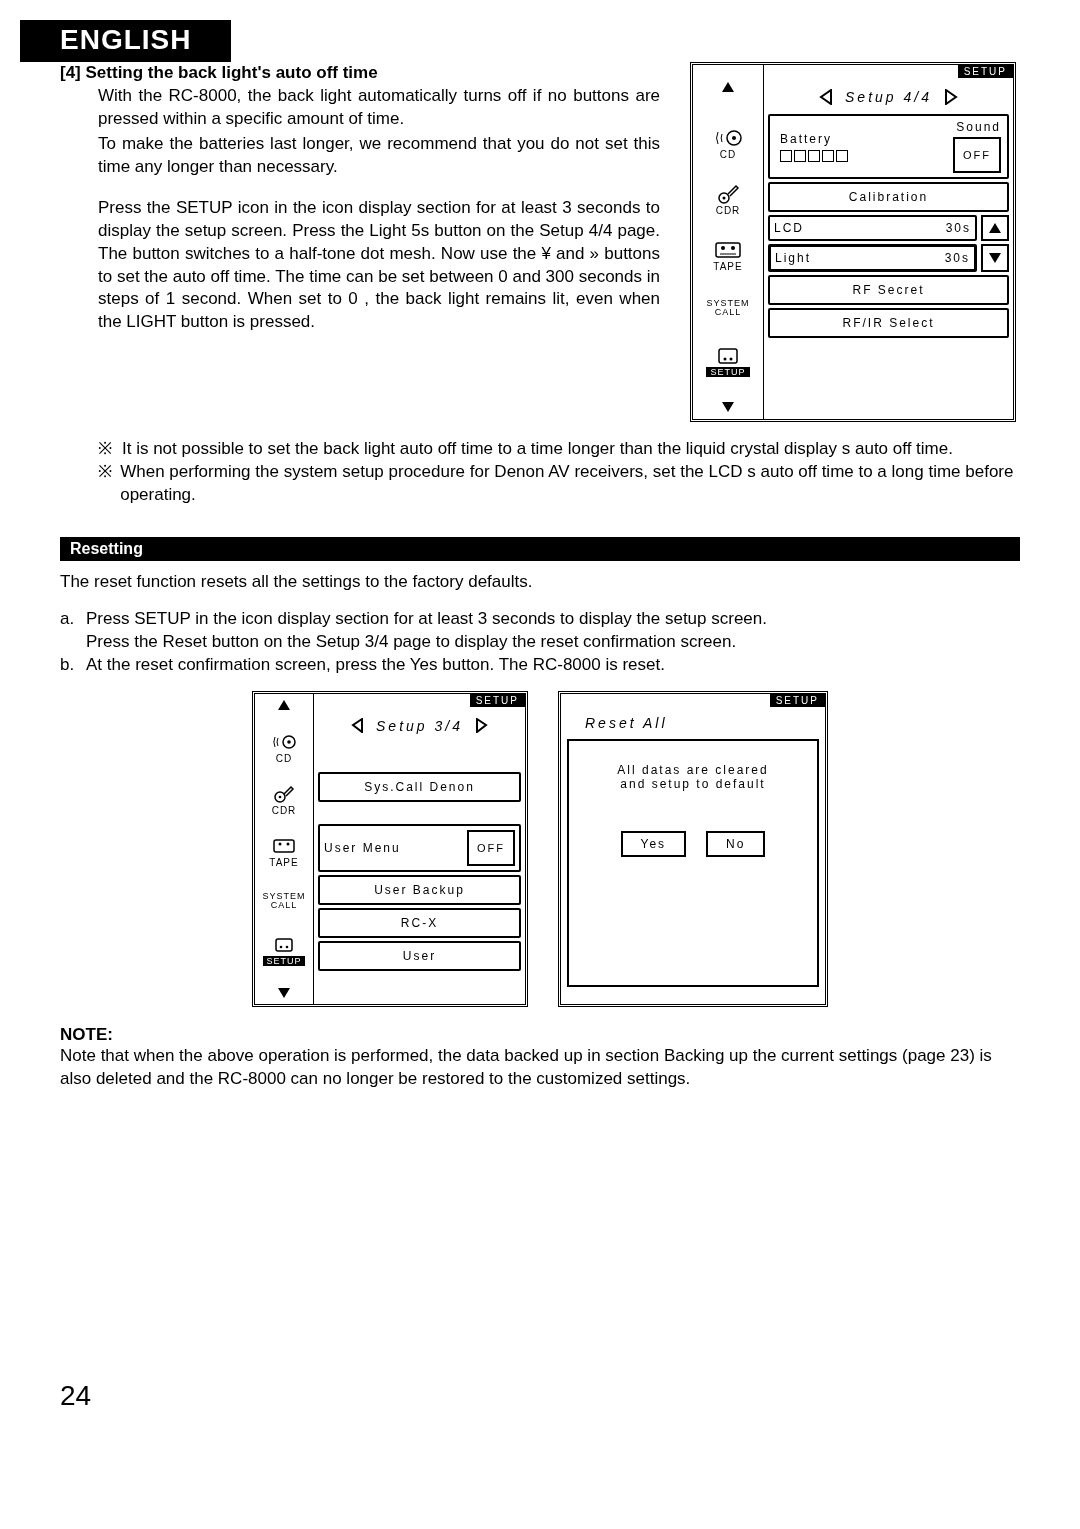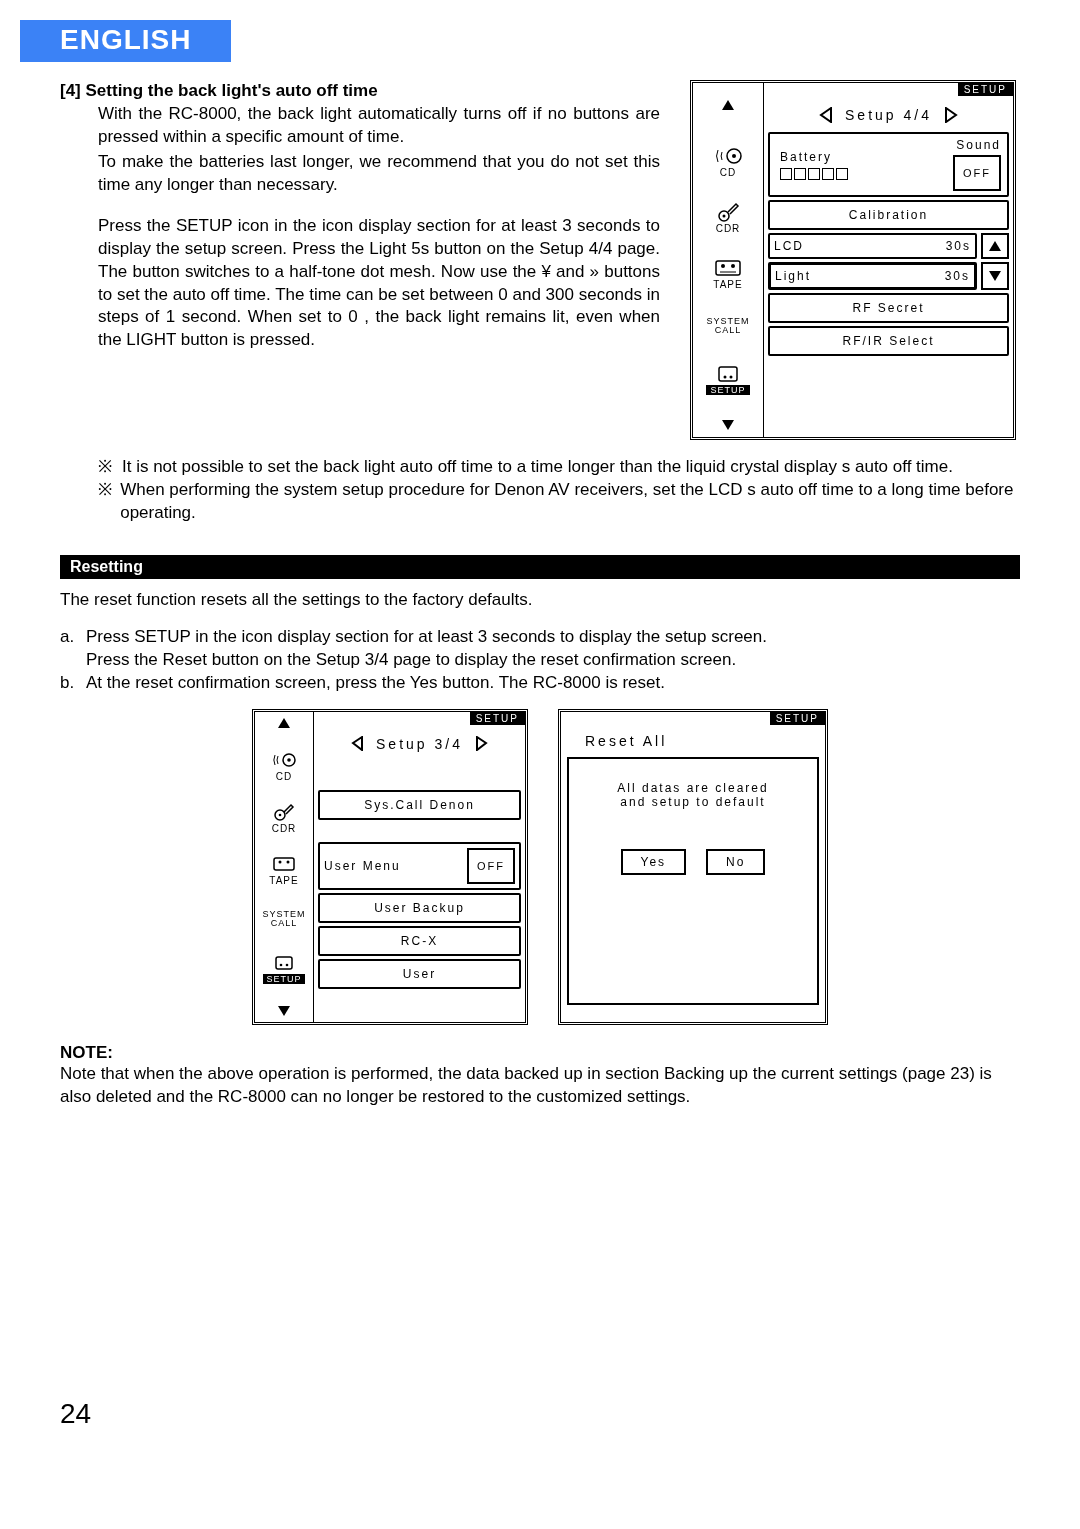--- a/index.html
+++ b/index.html
@@ -8,21 +8,21 @@
     background: #fff;
     font-family: Arial, Helvetica, sans-serif;
     color: #000;
     width: 1080px;
   }
   .page {
     padding: 20px 60px 20px 60px;
     box-sizing: border-box;
   }
   .lang-header {
-    background: #3b82f6;
+    background: #000000;
     color: #fff;
     font-weight: bold;
     font-size: 28px;
     padding: 4px 40px 6px 40px;
     display: inline-block;
     margin-left: -40px;
     letter-spacing: 1px;
   }
   .body-text {
     font-size: 17px;
@@ -104,20 +104,21 @@
   }
   .setup-tag span { background:#000; padding:1px 6px; display:inline-block;}
   .title-row {
     display:flex;
     align-items:center;
     justify-content:center;
     gap:12px;
     font-size:14px;
     letter-spacing:3px;
     padding:6px 0;
+    font-style:italic;
   }
   .btn-row {
     border:2px solid #000;
     border-radius:2px;
     padding:6px 8px;
     font-size:12px;
     letter-spacing:2px;
     display:flex;
     align-items:center;
   }
@@ -167,21 +168,21 @@
   svg { display:block; }
 </style>
 </head>
 <body>
 
 <div class="page">
 
   <div class="lang-header">ENGLISH</div>
 
   
-  <div class="two-col" style="margin-top:18px;">
+  <div class="two-col" style="">
     <div class="left-col">
       <div class="body-text">
         <span style="font-weight:bold;">[4]</span>
         <span style="font-weight:bold;">Setting the back light's auto off time</span>
       </div>
       <div class="body-text indent" style="text-align:justify;">With the RC-8000, the back light automatically turns off if no buttons are pressed within a specific amount of time.</div>
       <div class="body-text indent" style="text-align:justify; margin-top:2px;">To make the batteries last longer, we recommend that you do not set this time any longer than necessary.</div>
       <div class="body-text indent" style="text-align:justify; margin-top:18px;">Press the  SETUP  icon in the icon display section for at least 3 seconds to display the setup screen.  Press the  Light 5s  button on the  Setup 4/4  page.  The button switches to a half-tone dot mesh.  Now use the  ¥  and  »  buttons to set the auto off time.   The time can be set between 0 and 300 seconds in steps of 1 second.  When set to  0 , the back light remains lit, even when the LIGHT button is pressed.</div>
     </div>
 

